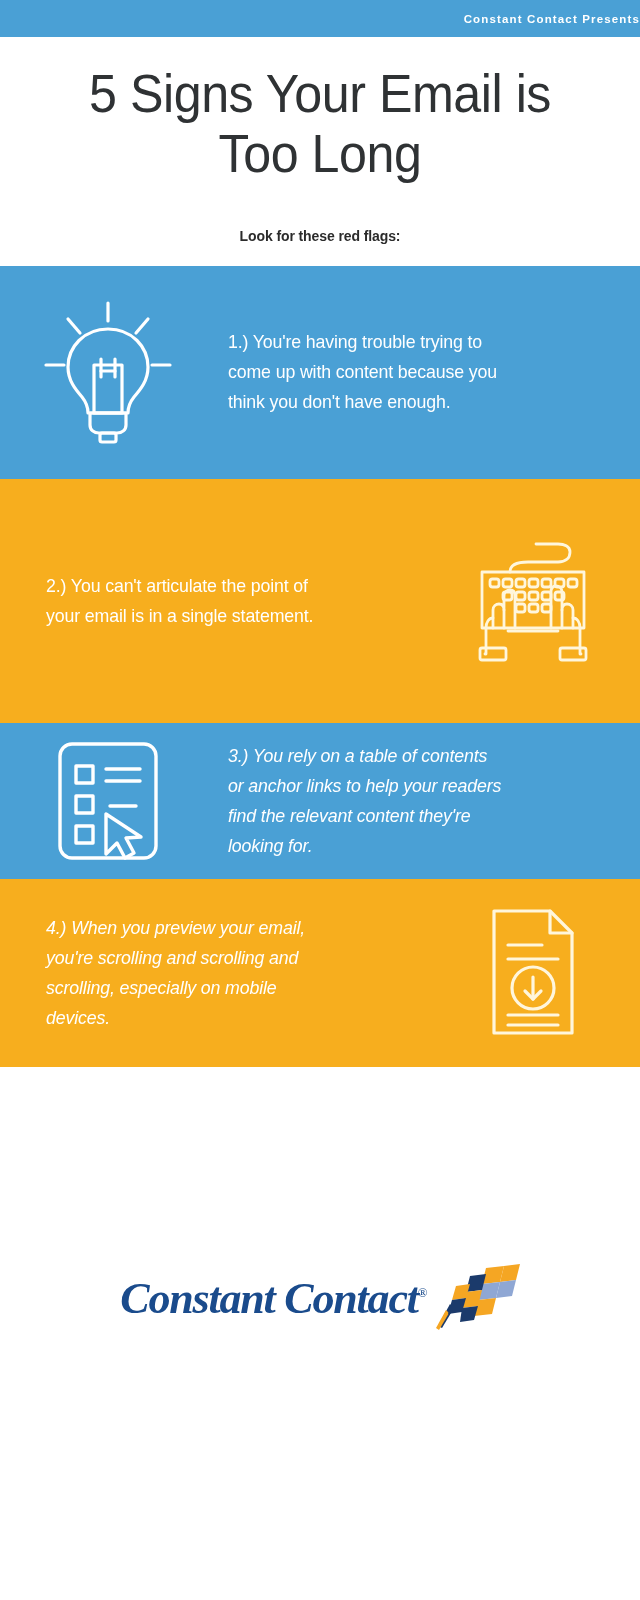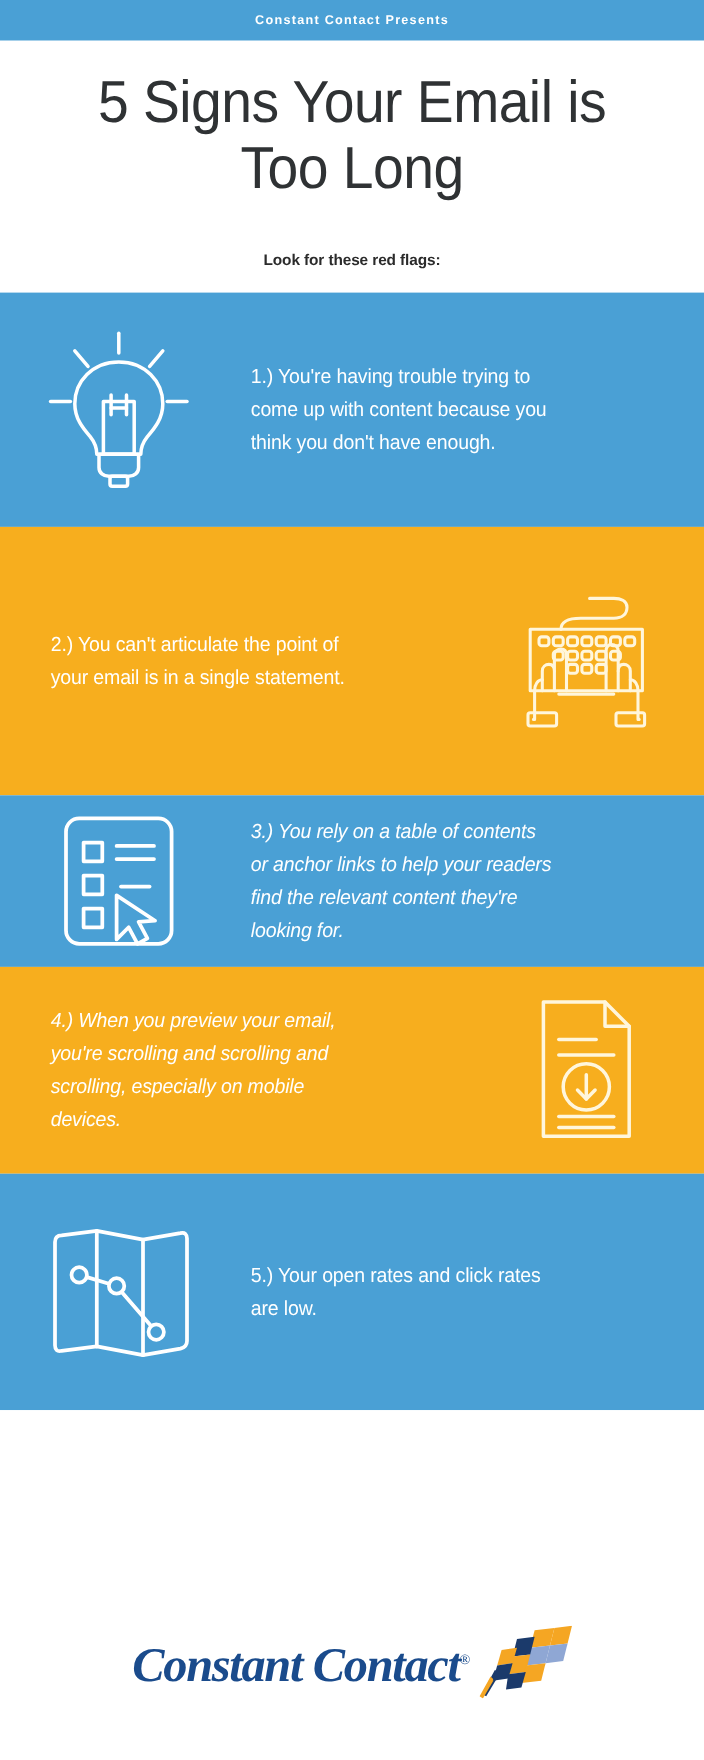--- a/index.html
+++ b/index.html
@@ -8,21 +8,21 @@
     background:#ffffff;
     font-family:"Liberation Sans","DejaVu Sans",sans-serif;
     -webkit-font-smoothing:antialiased;
   }
   .page{position:relative;width:640px;height:1600px;background:#fff;}
 
   
   .topbar{
     height:37px;width:100%;
     background:#4AA0D5;
-    display:flex;align-items:center;justify-content:center;
+    display:flex;align-items:center;justify-content:flex-end;
   }
   .topbar-text{
     color:#ffffff;font-size:11.5px;font-weight:bold;
     letter-spacing:1.15px;
   }
 
   
   .titleblock{
     background:#ffffff;
     padding:26px 30px 0 30px;
@@ -244,40 +244,20 @@
         <line x1="30" y1="54" x2="80" y2="54"></line>
         <circle cx="55" cy="83" r="21"></circle>
         <line x1="55" y1="72" x2="55" y2="94"></line>
         <path d="M47 86 L 55 94 L 63 86"></path>
         <line x1="30" y1="110" x2="80" y2="110"></line>
         <line x1="30" y1="120" x2="80" y2="120"></line>
       </svg>
     </div>
   </div>
 
-  <div class="band blue icon-left" style="height:215px;">
-    <div class="band-icon">
-      <svg class="icon-svg" width="140" height="135" viewBox="0 0 140 135" fill="none" stroke="#ffffff" stroke-width="3.4" stroke-linecap="round" stroke-linejoin="round">
-
-        <path d="M12 22 C 12 18 14 16 18 16 L 50 12 L 92 20 L 126 14 C 130 13 132 15 132 19 L 132 112 C 132 116 130 118 126 119 L 92 125 L 50 117 L 18 121 C 14 122 12 120 12 116 Z"></path>
-        <line x1="50" y1="12" x2="50" y2="117"></line>
-        <line x1="92" y1="20" x2="92" y2="125"></line>
-
-        <circle cx="34" cy="52" r="7"></circle>
-        <circle cx="68" cy="62" r="7"></circle>
-        <circle cx="104" cy="104" r="7"></circle>
-        <line x1="41" y1="54" x2="61" y2="60"></line>
-        <line x1="73" y1="68" x2="99" y2="98"></line>
-      </svg>
-    </div>
-    <div class="band-text">
-      <span class="lineblock">5.) Your open rates and click rates</span>
-      <span class="lineblock">are low.</span>
-    </div>
-  </div>
 
   <div class="footer">
     <div class="logo-wrap">
       <span class="logo-word"><span>Constant Contact</span><span class="logo-reg">®</span></span>
       <span class="logo-flag">
         <svg width="86" height="66" viewBox="0 0 86 66">
 
           <path d="M4 62 L 16 40 L 20 44 L 8 64 Z" fill="#1B3A6B"></path>
           <path d="M2 64 L 12 46 L 15 49 L 5 66 Z" fill="#F5A623"></path>
 

